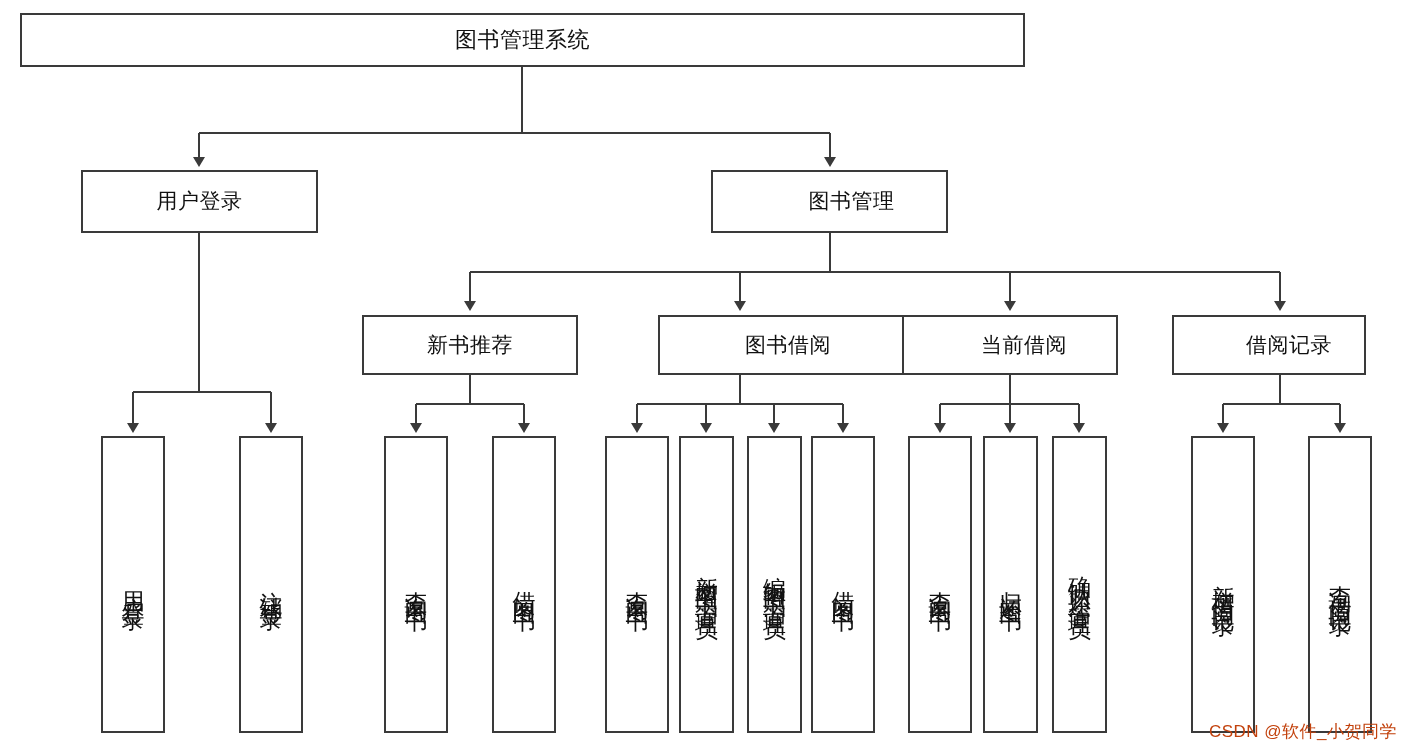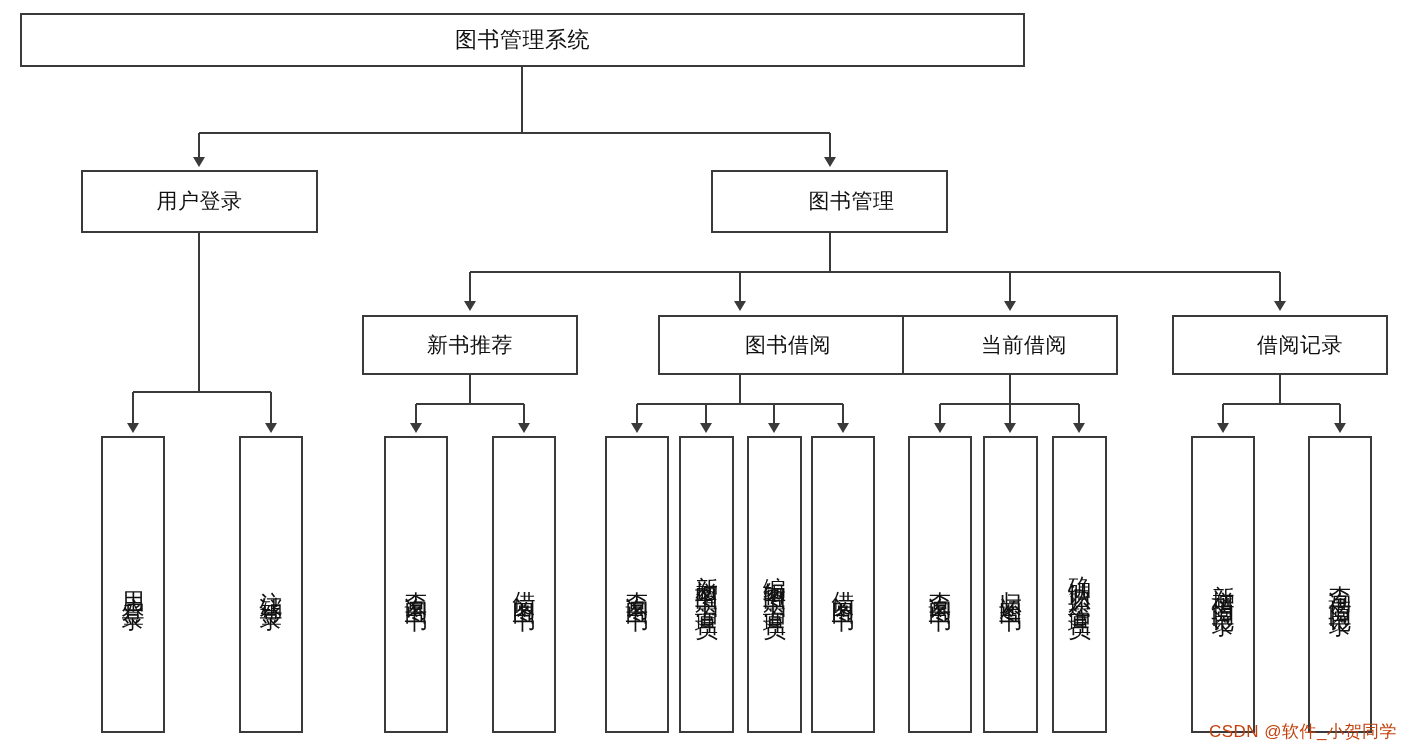--- a/index.html
+++ b/index.html
@@ -145,21 +145,21 @@
 
   <div class="node n-l3" style="left:362px;width:216px;">
     <span class="label">新书推荐</span>
   </div>
   <div class="node n-l3" style="left:632px;width:260px;margin-left:26px;">
     <span class="label">图书借阅</span>
   </div>
   <div class="node n-l3" style="left:902px;width:216px;padding-left:28px;">
     <span class="label">当前借阅</span>
   </div>
-  <div class="node n-l3" style="left:1172px;width:216px;padding-left:40px;">
+  <div class="node n-l3" style="left:1172px;width:194px;padding-left:40px;">
     <span class="label">借阅记录</span>
   </div>
 
   <div class="node leaf" style="left:101px;width:64px;">
     <span class="label">用户登录</span>
   </div>
   <div class="node leaf" style="left:239px;width:64px;">
     <span class="label">注销登录</span>
   </div>
 

